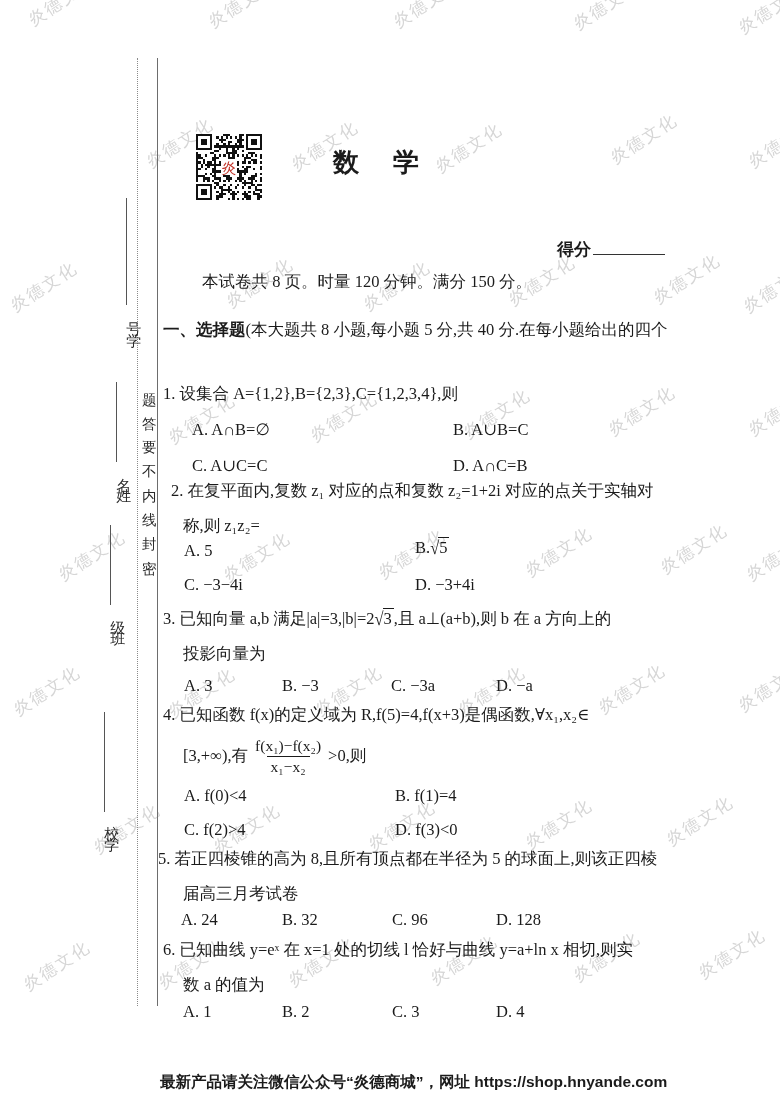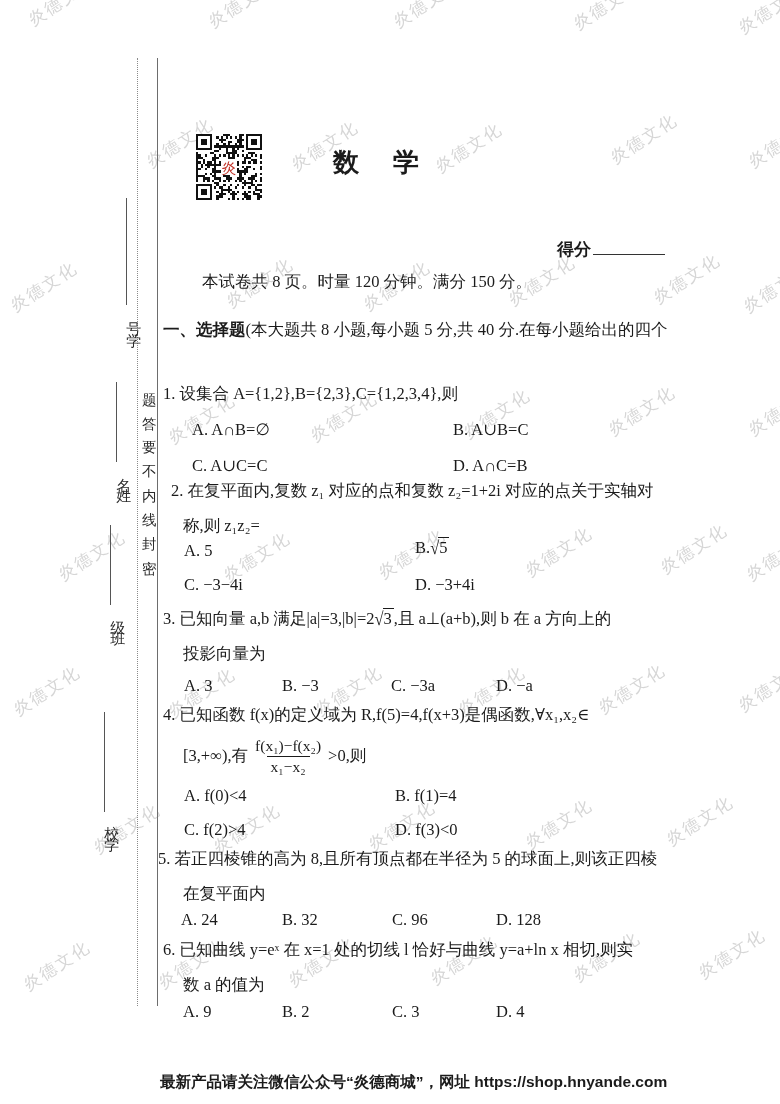--- a/index.html
+++ b/index.html
@@ -445,28 +445,28 @@
         <span class="den">x₁−x₂</span>
       </span>
       <span>&gt;0,则</span>
   </div>
   <div class="abs" style="left:184px;top:786px;">A. f(0)&lt;4</div>
   <div class="abs" style="left:395px;top:786px;">B. f(1)=4</div>
   <div class="abs" style="left:184px;top:820px;">C. f(2)&gt;4</div>
   <div class="abs" style="left:395px;top:820px;">D. f(3)&lt;0</div>
 
   <div class="abs" style="left:158px;top:849px;">5. 若正四棱锥的高为 8,且所有顶点都在半径为 5 的球面上,则该正四棱</div>
-  <div class="abs" style="left:183px;top:884px;">在复平面内</div>
+  <div class="abs" style="left:183px;top:884px;">届高三月考试卷</div>
   <div class="abs" style="left:181px;top:910px;">A. 24</div>
   <div class="abs" style="left:282px;top:910px;">B. 32</div>
   <div class="abs" style="left:392px;top:910px;">C. 96</div>
   <div class="abs" style="left:496px;top:910px;">D. 128</div>
 
   <div class="abs" style="left:163px;top:940px;">6. 已知曲线 y=eˣ 在 x=1 处的切线 l 恰好与曲线 y=a+ln x 相切,则实</div>
   <div class="abs" style="left:183px;top:975px;">数 a 的值为</div>
-  <div class="abs" style="left:183px;top:1002px;">A. 9</div>
+  <div class="abs" style="left:183px;top:1002px;">A. 1</div>
   <div class="abs" style="left:282px;top:1002px;">B. 2</div>
   <div class="abs" style="left:392px;top:1002px;">C. 3</div>
   <div class="abs" style="left:496px;top:1002px;">D. 4</div>
 
   <div class="abs sans b" style="left:160px;top:1072px;font-size:15.5px;">最新产品请关注微信公众号“炎德商城”，网址 https://shop.hnyande.com</div>
 
 </div>
 
 </body></html>

